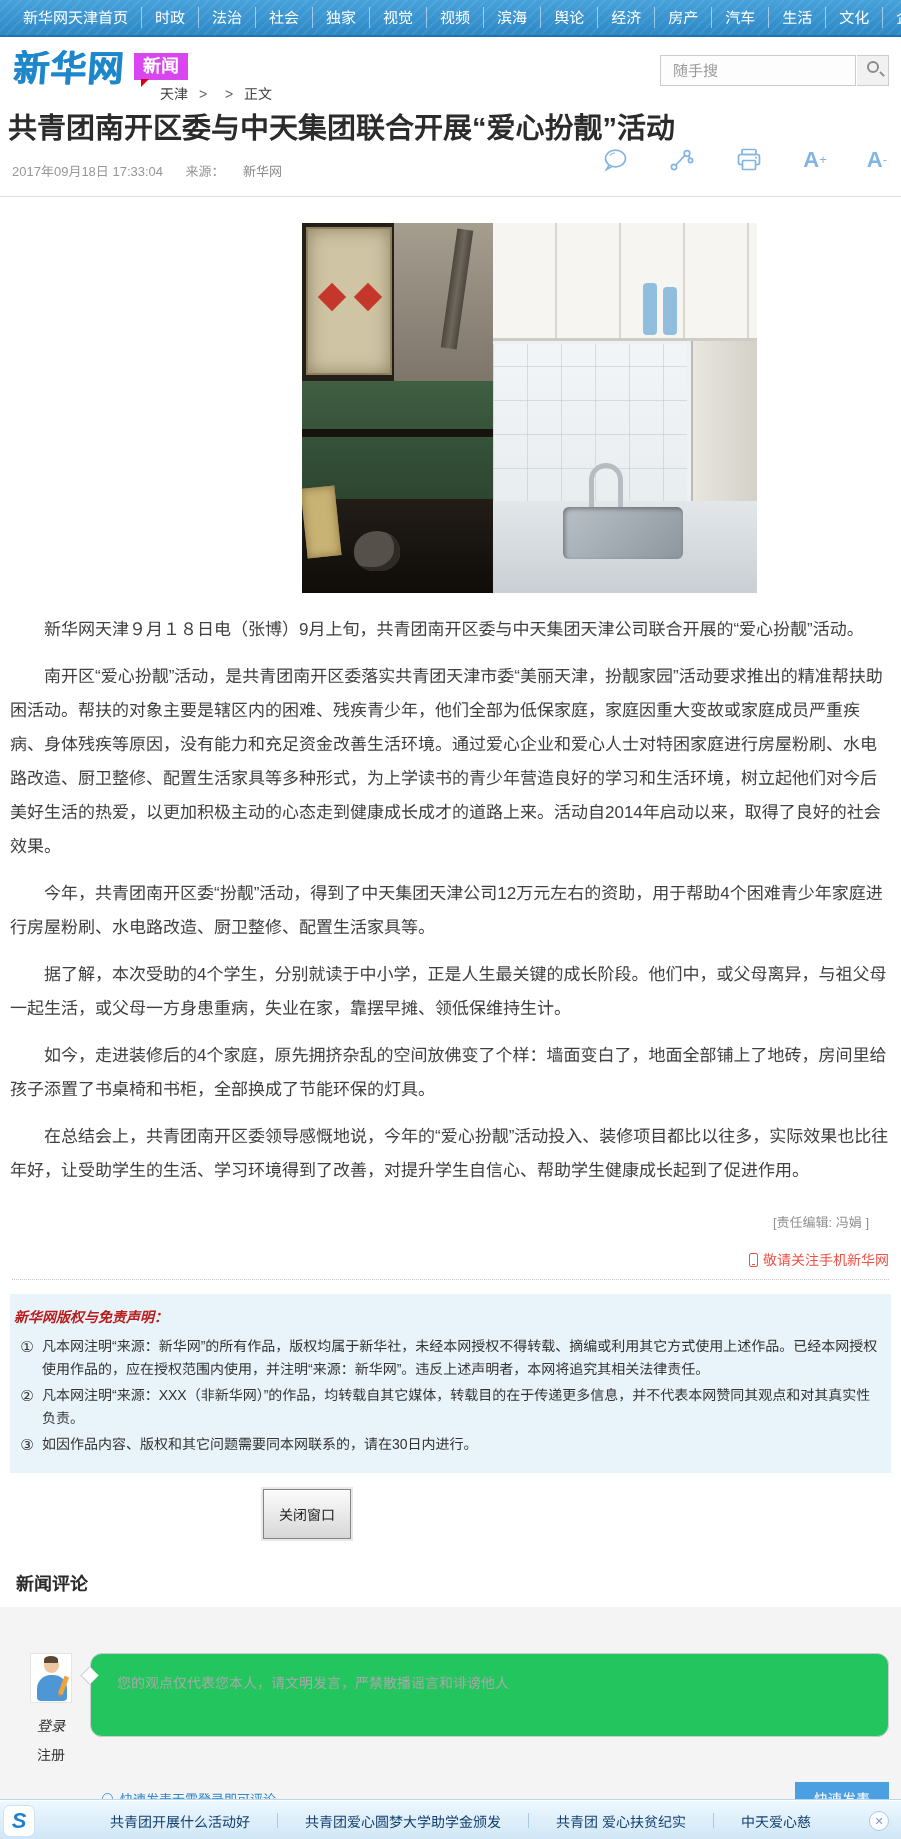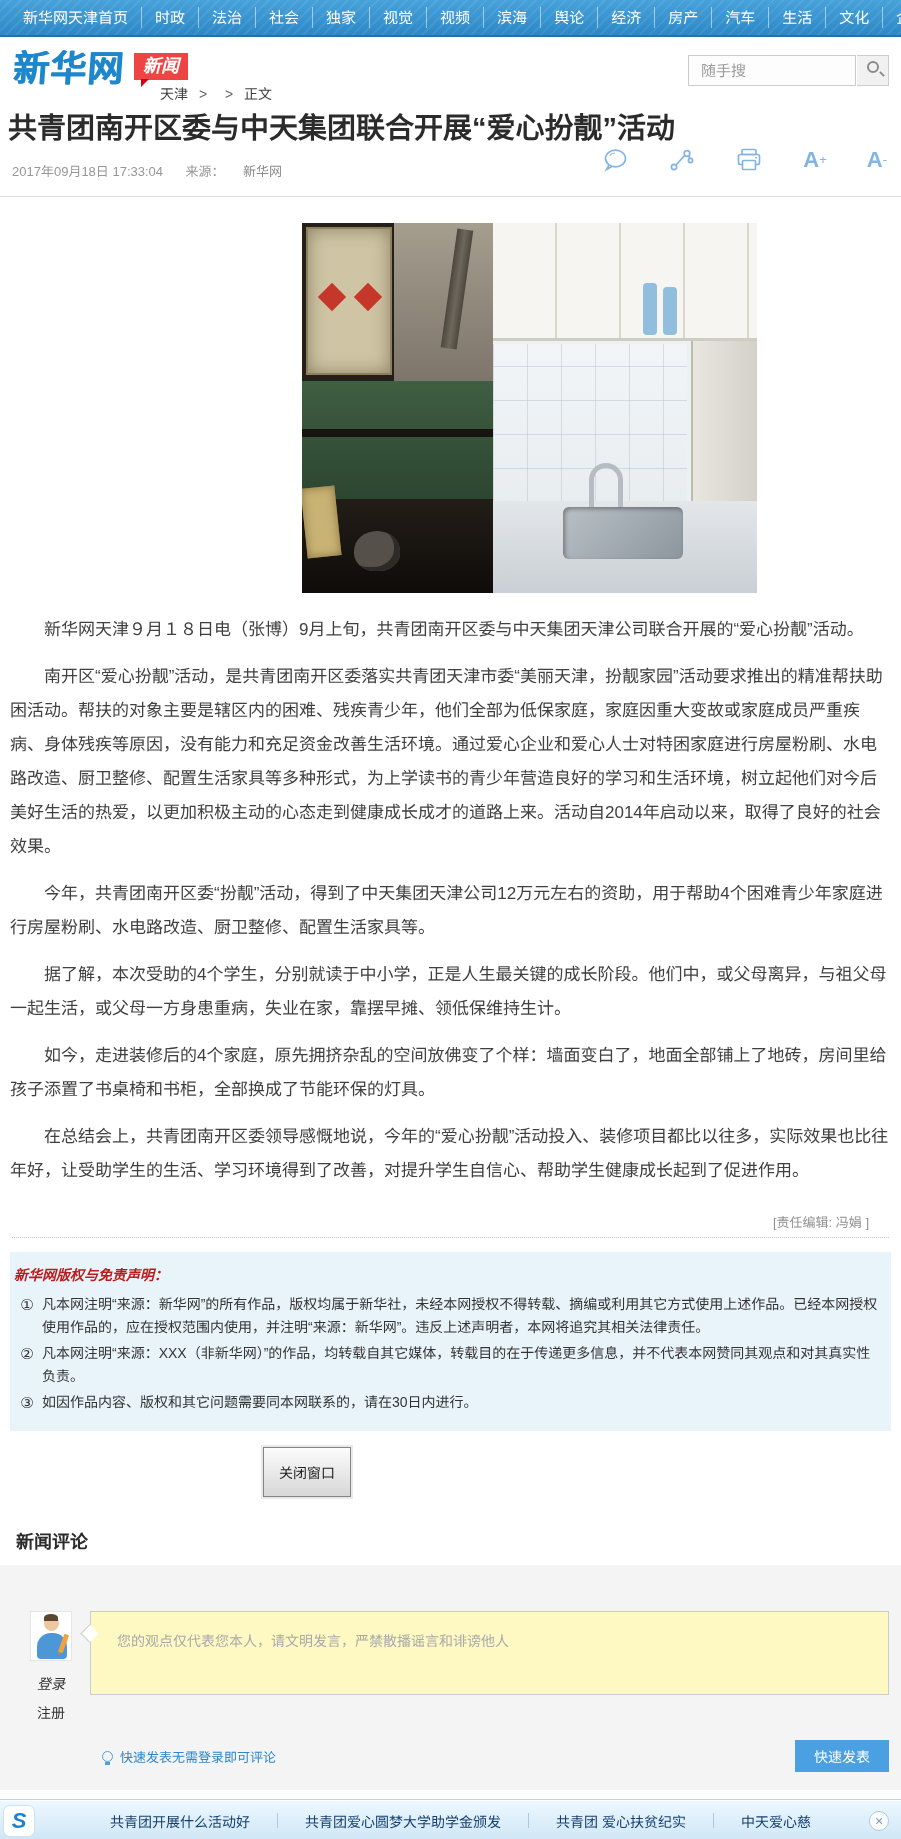--- a/index.html
+++ b/index.html
@@ -19,28 +19,28 @@
   .topnav a {
     color:#fff; font-size:15px; text-decoration:none; padding:2px 13px;
     border-right:1px solid rgba(255,255,255,.5); line-height:17px; white-space:nowrap;
   }
   .topnav a:last-child { border-right:none; }
   
   .header { position:relative; height:70px; background:#fff; }
   .logo { position:absolute; left:13px; top:14px; display:flex; align-items:flex-start; }
   .logo-text { font-size:36px; line-height:36px; font-weight:bold; color:#1e87cc;
     letter-spacing:1px; transform:skewX(-4deg); text-shadow:1px 0 0 #1e87cc; }
-  .badge { position:relative; margin:2px 0 0 10px; background:#ef4444; color:#fff;
-    font-size:18px; font-weight:bold; padding:4px 9px 5px; line-height:18px;font-style:italic; }
+  .badge { position:relative; margin:2px 0 0 10px; background:#d946ef; color:#fff;
+    font-size:18px; font-weight:bold; padding:4px 9px 5px; line-height:18px; }
   .badge::after { content:""; position:absolute; left:7px; bottom:-7px;
     border:4px solid rgba(0,0,0,0); border-top-color:#da0010; border-left-color:#da0010; }
   .breadcrumb { position:absolute; left:160px; top:46px; font-size:14px; color:#3f3f3f; }
   .breadcrumb a { color:#3f3f3f; text-decoration:none; }
   .breadcrumb .gt { color:#666; margin:0 7px; }
-  .searchbox { position:absolute; right:45px; top:18px; width:168px; height:31px;
+  .searchbox { position:absolute; right:45px; top:18px; width:196px; height:31px;
     border:1px solid #ccc; background:#fdfdfd; font-size:15px; color:#999; padding:0 12px; }
   .searchbox::placeholder { color:#9a9a9a; }
   .searchbtn { position:absolute; right:12px; top:18px; width:32px; height:31px;
     border:1px solid #ccc; border-left:none; background:#f1f1f1; cursor:pointer; }
   .mag { display:inline-block; width:12px; height:12px; border:2px solid #8a8a8a;
     border-radius:50%; position:relative; top:-2px; }
   .mag::after { content:""; position:absolute; left:10px; top:10px; width:6px; height:2px;
     background:#8a8a8a; transform:rotate(45deg); }
   
   .title { margin:2px 8px 0; font-size:29px; line-height:38px; font-weight:bold; color:#2b2b2b; }
@@ -128,22 +128,22 @@
     border-radius:14px 14px 4px 4px; background:#4e97d6; }
   .av-pencil { position:absolute; right:5px; top:22px; width:5px; height:19px;
     background:#f0a23c; transform:rotate(20deg); border-radius:1px; }
   .av-pencil::after { content:""; position:absolute; left:0; bottom:-5px;
     border:2.5px solid rgba(0,0,0,0); border-top-color:#d8882a; }
   .login-col a { display:block; margin-top:9px; font-size:14px; color:#333; text-decoration:none; }
   .login-col a.first { margin-top:12px;font-style:italic; }
   .input-wrap { flex:1; position:relative; }
   .input-wrap::before { content:""; position:absolute; left:-7px; top:16px; width:12px; height:12px;
     background:#fff; border-left:1px solid #c9ccd0; border-bottom:1px solid #c9ccd0; transform:rotate(45deg); }
-  .cm-input { width:100%; height:84px; border:1px solid #c9ccd0; border-radius:0;
-    padding:18px 26px; font-size:14px; color:#333; background:#fef9c3; resize:none;
+  .cm-input { width:100%; height:84px; border:1px solid #c9ccd0; border-radius:12px;
+    padding:18px 26px; font-size:14px; color:#333; background:#22c55e; resize:none;
     font-family:Liberation Sans, sans-serif; }
   .cm-input::placeholder { color:#a9a9a9; }
   .quick-row { display:flex; justify-content:space-between; align-items:center; margin:18px 12px 0 102px; }
   .tip { color:#2f86cc; font-size:13px; display:flex; align-items:center; gap:7px; }
   .bulb { display:inline-block; width:11px; height:11px; border:1px solid #4a9fdf; border-radius:50%; position:relative; }
   .bulb::after { content:""; position:absolute; left:2px; bottom:-4px; width:5px; height:3px; background:#4a9fdf; }
   .submit-btn { background:#4aa0e0; color:#fff; font-size:14px; padding:6px 19px; border:none;
     cursor:pointer; font-family:inherit; }
   
   .bottombar { position:absolute; left:0; right:0; top:1800px; height:40px;
@@ -273,20 +273,23 @@
   </div>
 
   <p class="first">新华网天津９月１８日电（张博）9月上旬，共青团南开区委与中天集团天津公司联合开展的“爱心扮靓”活动。</p>
   <p>南开区“爱心扮靓”活动，是共青团南开区委落实共青团天津市委“美丽天津，扮靓家园”活动要求推出的精准帮扶助困活动。帮扶的对象主要是辖区内的困难、残疾青少年，他们全部为低保家庭，家庭因重大变故或家庭成员严重疾病、身体残疾等原因，没有能力和充足资金改善生活环境。通过爱心企业和爱心人士对特困家庭进行房屋粉刷、水电路改造、厨卫整修、配置生活家具等多种形式，为上学读书的青少年营造良好的学习和生活环境，树立起他们对今后美好生活的热爱，以更加积极主动的心态走到健康成长成才的道路上来。活动自2014年启动以来，取得了良好的社会效果。</p>
   <p>今年，共青团南开区委“扮靓”活动，得到了中天集团天津公司12万元左右的资助，用于帮助4个困难青少年家庭进行房屋粉刷、水电路改造、厨卫整修、配置生活家具等。</p>
   <p>据了解，本次受助的4个学生，分别就读于中小学，正是人生最关键的成长阶段。他们中，或父母离异，与祖父母一起生活，或父母一方身患重病，失业在家，靠摆早摊、领低保维持生计。</p>
   <p>如今，走进装修后的4个家庭，原先拥挤杂乱的空间放佛变了个样：墙面变白了，地面全部铺上了地砖，房间里给孩子添置了书桌椅和书柜，全部换成了节能环保的灯具。</p>
   <p>在总结会上，共青团南开区委领导感慨地说，今年的“爱心扮靓”活动投入、装修项目都比以往多，实际效果也比往年好，让受助学生的生活、学习环境得到了改善，对提升学生自信心、帮助学生健康成长起到了促进作用。</p>
 
   <div class="editor-line">[责任编辑: 冯娟 ]</div>
+  <div class="notice">
+    <span class="phone-ic"></span><a href="#">敬请关注手机新华网</a>
+  </div>
   <div class="dotted"></div>
 
   <div class="disclaimer">
     <div class="dz-title">新华网版权与免责声明：</div>
     <div class="dz-item">
       <span class="dz-num">①</span>
       <span class="dz-text">凡本网注明“来源：新华网”的所有作品，版权均属于新华社，未经本网授权不得转载、摘编或利用其它方式使用上述作品。已经本网授权使用作品的，应在授权范围内使用，并注明“来源：新华网”。违反上述声明者，本网将追究其相关法律责任。</span>
     </div>
     <div class="dz-item">
       <span class="dz-num">②</span>

